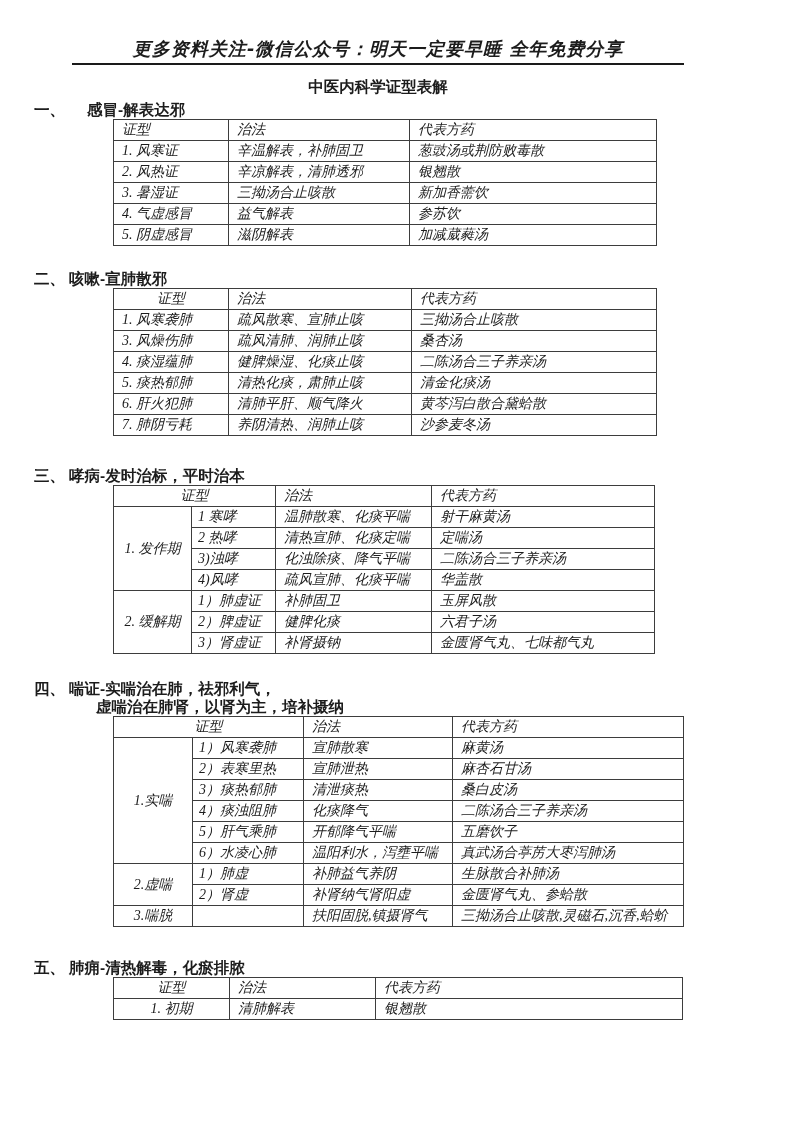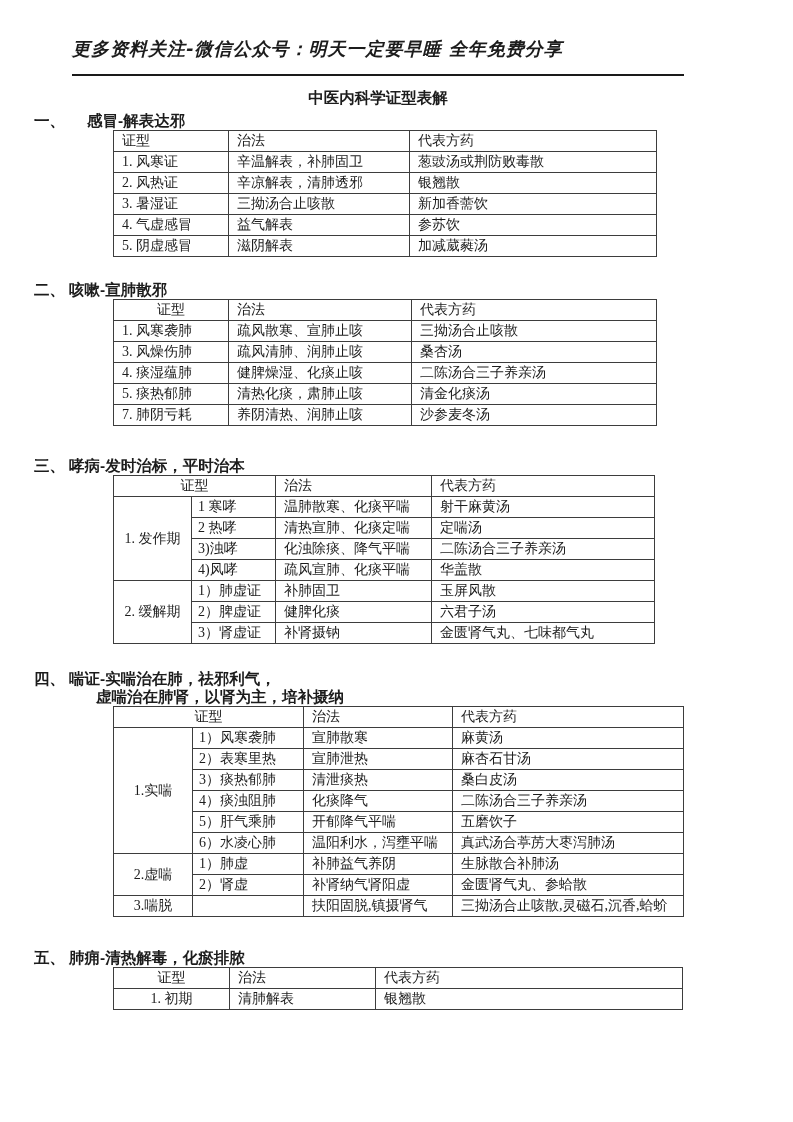--- a/index.html
+++ b/index.html
@@ -7,21 +7,22 @@
     width:793px; height:1122px;
     background:#ffffff;
     font-family:"Liberation Serif","DejaVu Serif",serif;
     color:#1c1c1c;
     overflow:hidden;
   }
   .notice-wrap {
     margin:38px 0 0 72px;
     width:612px;
     border-bottom:2px solid #1a1a1a;
-    padding-bottom:14px;
+    padding-bottom:3px;
+    text-align:center;
   }
   .notice {
     font-family:"DejaVu Serif","Liberation Serif",serif;
     font-style:italic;
     font-weight:bold;
     font-size:18px;
     letter-spacing:1px;
     line-height:22px;
     white-space:nowrap;
   }
@@ -42,20 +43,21 @@
     line-height:18px;
     white-space:nowrap;
   }
   .section-heading .line2 { padding-left:62px; }
   .sec-num { margin-right:4px; }
   .sec-num.wide { margin-right:22px; }
   table.tcm {
     border-collapse:collapse;
     margin-left:113px;
     table-layout:fixed;
+    font-style:italic;
   }
   table.tcm td {
     border:1px solid #3d3d3d;
     height:20px;
     line-height:20px;
     font-size:14px;
     padding:0 2px 0 8px;
     text-align:left;
     vertical-align:middle;
     white-space:nowrap;
@@ -145,20 +147,25 @@
           <td>4. 痰湿蕴肺</td>
           <td>健脾燥湿、化痰止咳</td>
           <td>二陈汤合三子养亲汤</td>
         </tr>
         <tr>
           <td>5. 痰热郁肺</td>
           <td>清热化痰，肃肺止咳</td>
           <td>清金化痰汤</td>
         </tr>
         <tr>
+          <td>6. 肝火犯肺</td>
+          <td>清肺平肝、顺气降火</td>
+          <td>黄芩泻白散合黛蛤散</td>
+        </tr>
+        <tr>
           <td>7. 肺阴亏耗</td>
           <td>养阴清热、润肺止咳</td>
           <td>沙参麦冬汤</td>
         </tr>
       </tbody>
     </table>
     <div class="section-heading" style="margin-top: 31px;">
       <div class="line1"><span class="sec-num">三、</span><span>哮病-发时治标，平时治本</span></div>
     </div>
     <table class="tcm">

